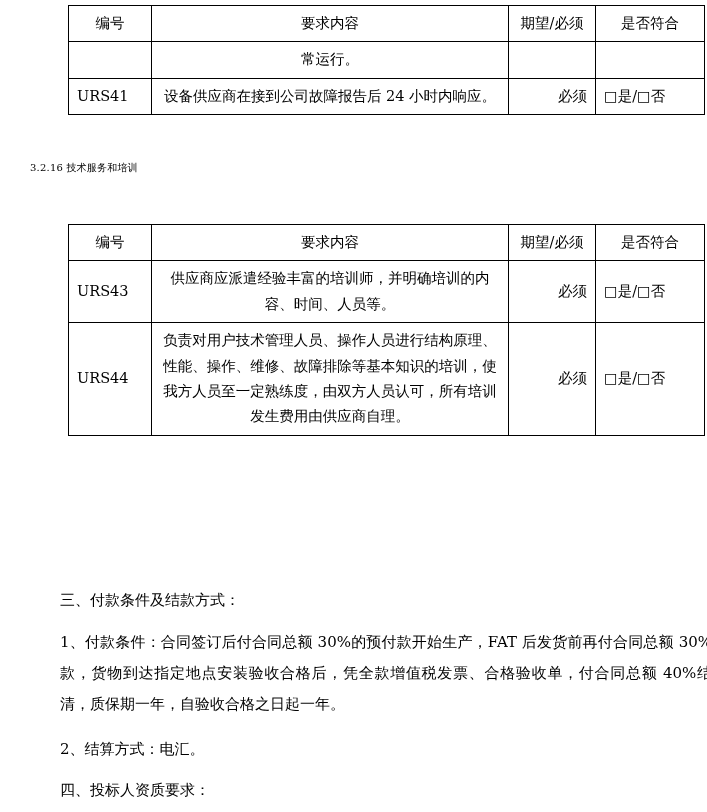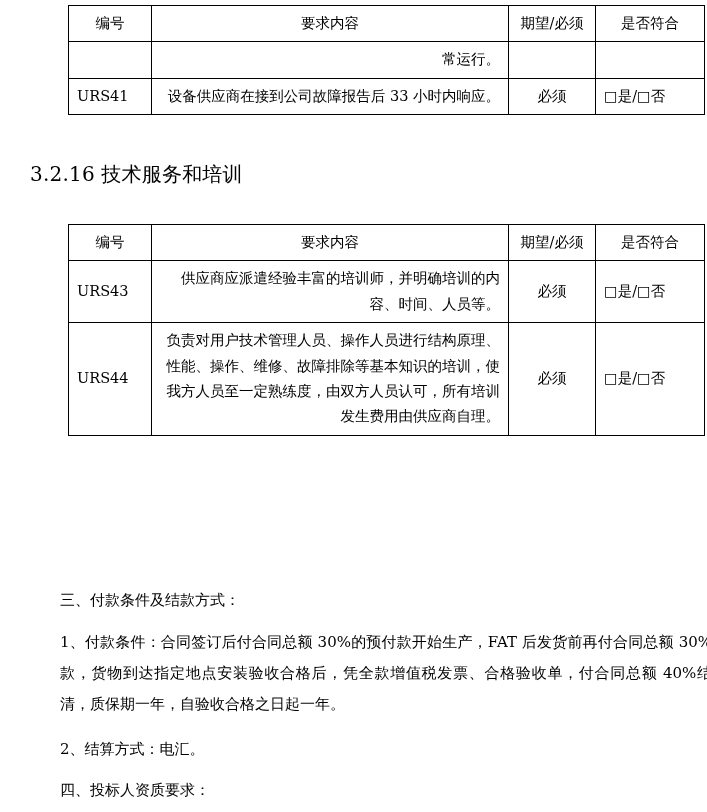--- a/index.html
+++ b/index.html
@@ -31,43 +31,43 @@
   }
   table.req-table td, table.req-table th {
     border: 1px solid #000000;
     padding: 5px 8px;
     vertical-align: middle;
     font-size: 14.5px;
     line-height: 1.75;
     font-family: "DejaVu Serif", "Liberation Serif", serif;
   }
   .col-id { width: 66px; }
-  .col-content { width: 340px; text-align: right; }
-  .col-must { width: 70px; text-align: center; }
+  .col-content { width: 340px; text-align: center; }
+  .col-must { width: 70px; text-align: right; }
   .col-conform { width: 92px; text-align: left; }
 
   th.hdr {
     font-weight: normal;
     text-align: center;
   }
 
   
   #table-top {
     position: absolute;
     left: 68px;
     top: 5px;
     width: 572px;
   }
   #table-top td, #table-top th { height: 18px; }
 
   .section-heading {
     position: absolute;
     left: 30px;
     top: 161px;
-    font-size: 20px;
+    font-size: 10px;
     letter-spacing: 0.2px;
   }
 
   
   #table-main {
     position: absolute;
     left: 68px;
     top: 224px;
     width: 572px;
   }
@@ -105,21 +105,21 @@
     </thead>
     <tbody>
       <tr>
         <td class="col-id"></td>
         <td class="col-content">常运行。</td>
         <td class="col-must"></td>
         <td class="col-conform"></td>
       </tr>
       <tr>
         <td class="col-id">URS41</td>
-        <td class="col-content">设备供应商在接到公司故障报告后 33 小时内响应。</td>
+        <td class="col-content">设备供应商在接到公司故障报告后 24 小时内响应。</td>
         <td class="col-must">必须</td>
         <td class="col-conform">□是/□否</td>
       </tr>
     </tbody>
   </table>
 
   <div class="section-heading">3.2.16 技术服务和培训</div>
 
   <table class="req-table" id="table-main">
     <thead>

